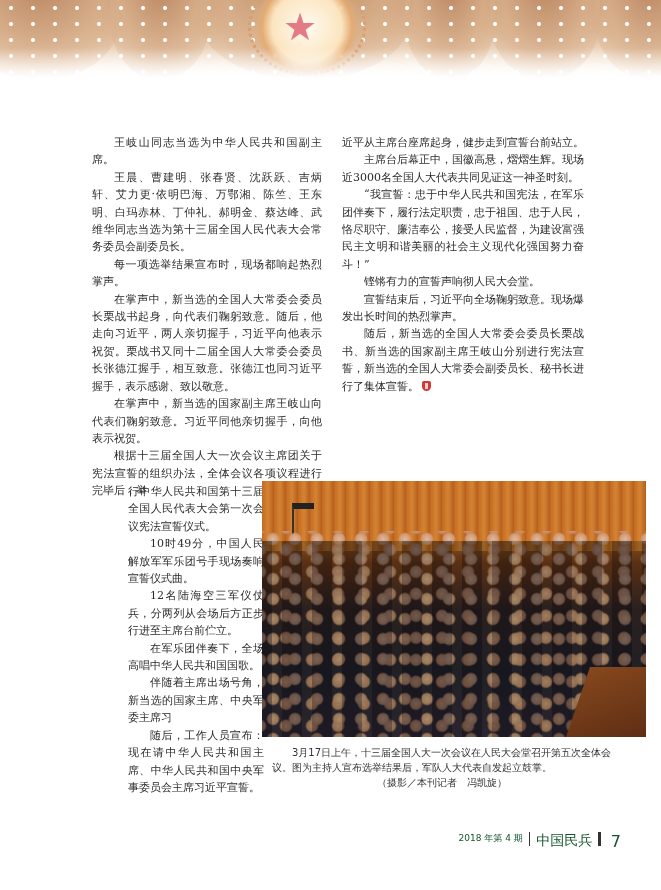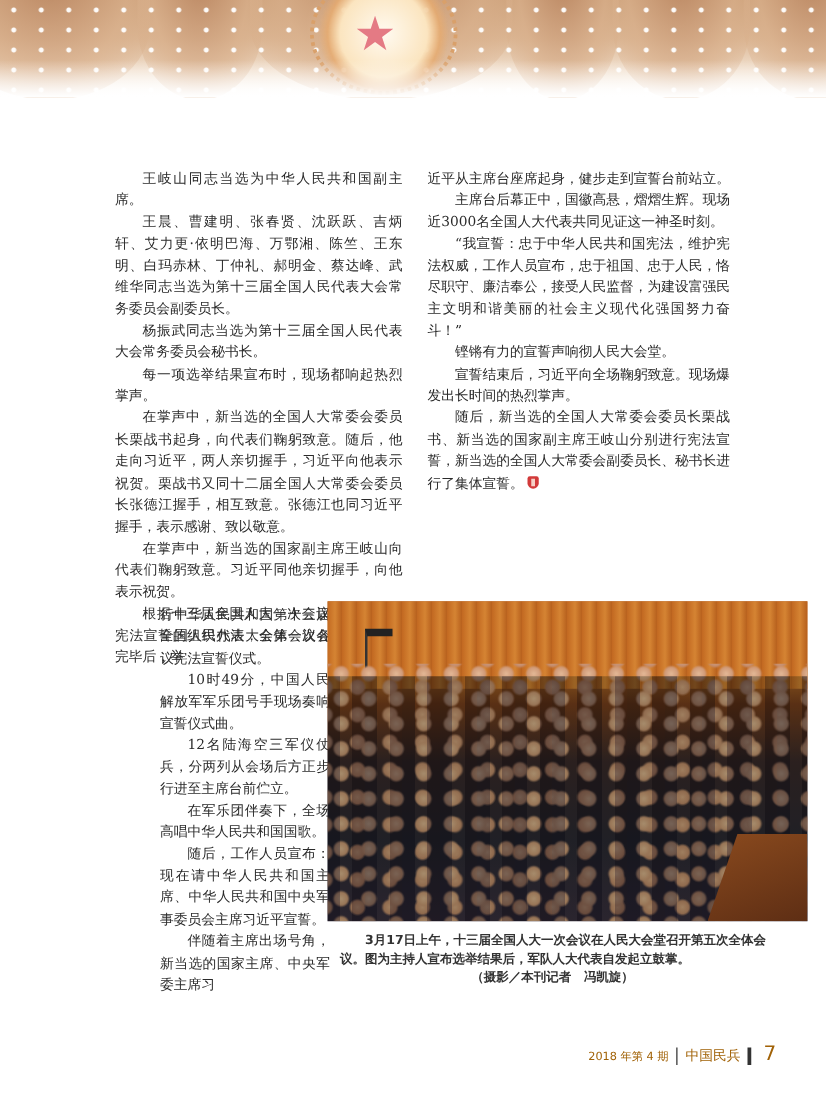--- a/index.html
+++ b/index.html
@@ -83,34 +83,34 @@
     clip-path:polygon(30% 0,100% 0,100% 100%,0 100%);
   }
   #photo .tripod {
     position:absolute; left:30px; top:22px; width:20px; height:30px;
     border-left:2px solid #333; border-top:6px solid #222;
   }
 
   #caption {
     position:absolute; left:272px; top:745px; width:358px;
     font-family:"DejaVu Sans","Liberation Sans",sans-serif;
-    font-size:10px; line-height:15px; color:#333;font-weight:bold;
+    font-size:10px; line-height:15px; color:#333;
   }
   #caption .cap-text { text-indent:2em; margin:0; }
   #caption .credit { text-align:center; margin:0; padding-right:18px; }
 
   #footer {
     position:absolute; right:40px; top:832px; height:20px;
-    font-family:"DejaVu Sans","Liberation Sans",sans-serif; color:#a16207;
-    display:flex; align-items:flex-end;
+    font-family:"DejaVu Sans","Liberation Sans",sans-serif; color:#14532d;
+    display:flex; align-items:flex-start;
   }
   #footer .issue { font-size:9px; }
   #footer .sep { display:inline-block; width:1.5px; height:14px; background:#333; margin:0 6px; }
   #footer .sep.thick { width:2.5px; }
-  #footer .mag { font-size:11px; }
+  #footer .mag { font-size:14px; }
   #footer .pageno { font-size:16px; margin-left:4px; }
 </style>
 </head>
 <body>
 
 <div id="banner">
   <div class="shell" style="left:-40px;width:160px;"></div>
   <div class="shell" style="left:110px;width:100px;"></div>
   <div class="shell" style="left:200px;width:210px;"></div>
   <div class="shell" style="left:405px;width:90px;"></div>
@@ -118,40 +118,39 @@
   <div class="shell" style="left:595px;width:110px;"></div>
   <div class="dots"></div>
   <div class="emblem"></div>
   <div class="star">★</div>
   <div class="fade"></div>
 </div>
 
 <div id="col-left" class="col">
   <p>王岐山同志当选为中华人民共和国副主席。</p>
   <p>王晨、曹建明、张春贤、沈跃跃、吉炳轩、艾力更·依明巴海、万鄂湘、陈竺、王东明、白玛赤林、丁仲礼、郝明金、蔡达峰、武维华同志当选为第十三届全国人民代表大会常务委员会副委员长。</p>
-  <p>杨振武同志当选为第十三届全国人民代表大会常务委员会秘书长。</p>
   <p>每一项选举结果宣布时，现场都响起热烈掌声。</p>
   <p>在掌声中，新当选的全国人大常委会委员长栗战书起身，向代表们鞠躬致意。随后，他走向习近平，两人亲切握手，习近平向他表示祝贺。栗战书又同十二届全国人大常委会委员长张德江握手，相互致意。张德江也同习近平握手，表示感谢、致以敬意。</p>
   <p>在掌声中，新当选的国家副主席王岐山向代表们鞠躬致意。习近平同他亲切握手，向他表示祝贺。</p>
   <p>根据十三届全国人大一次会议主席团关于宪法宣誓的组织办法，全体会议各项议程进行完毕后，举</p>
 </div>
 
 <div id="col-left-narrow" class="col">
   <p class="noind">行中华人民共和国第十三届全国人民代表大会第一次会议宪法宣誓仪式。</p>
   <p>10时49分，中国人民解放军军乐团号手现场奏响宣誓仪式曲。</p>
   <p>12名陆海空三军仪仗兵，分两列从会场后方正步行进至主席台前伫立。</p>
   <p>在军乐团伴奏下，全场高唱中华人民共和国国歌。</p>
+  <p>伴随着主席出场号角，新当选的国家主席、中央军委主席习</p>
   <p>随后，工作人员宣布：现在请中华人民共和国主席、中华人民共和国中央军事委员会主席习近平宣誓。</p>
-  <p>伴随着主席出场号角，新当选的国家主席、中央军委主席习</p>
 </div>
 
 <div id="col-right" class="col">
   <p class="noind">近平从主席台座席起身，健步走到宣誓台前站立。</p>
   <p>主席台后幕正中，国徽高悬，熠熠生辉。现场近3000名全国人大代表共同见证这一神圣时刻。</p>
-  <p>“我宣誓：忠于中华人民共和国宪法，维护宪法权威，工作人员宣布，忠于祖国、忠于人民，恪尽职守、廉洁奉公，接受人民监督，为建设富强民主文明和谐美丽的社会主义现代化强国努力奋斗！”</p>
+  <p>“我宣誓：忠于中华人民共和国宪法，在军乐团伴奏下，履行法定职责，忠于祖国、忠于人民，恪尽职守、廉洁奉公，接受人民监督，为建设富强民主文明和谐美丽的社会主义现代化强国努力奋斗！”</p>
   <p>铿锵有力的宣誓声响彻人民大会堂。</p>
   <p>宣誓结束后，习近平向全场鞠躬致意。现场爆发出长时间的热烈掌声。</p>
   <p><span>随后，新当选的全国人大常委会委员长栗战书、新当选的国家副主席王岐山分别进行宪法宣誓，新当选的全国人大常委会副委员长、秘书长进行了集体宣誓。</span><span id="endmark"></span></p>
 </div>
 
 <div id="photo">
   <div class="wall"></div>
   <div class="tripod"></div>
   <div class="crowd"></div>
   <div class="suits"></div>

